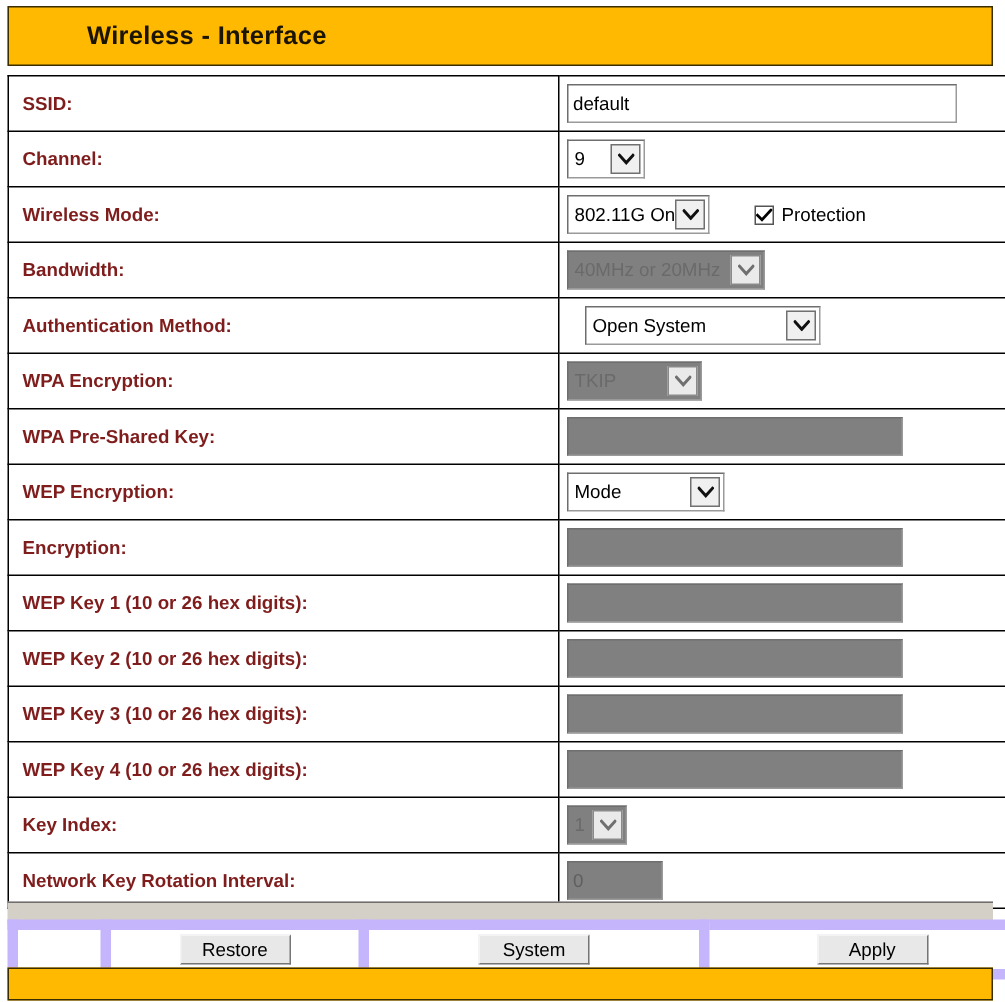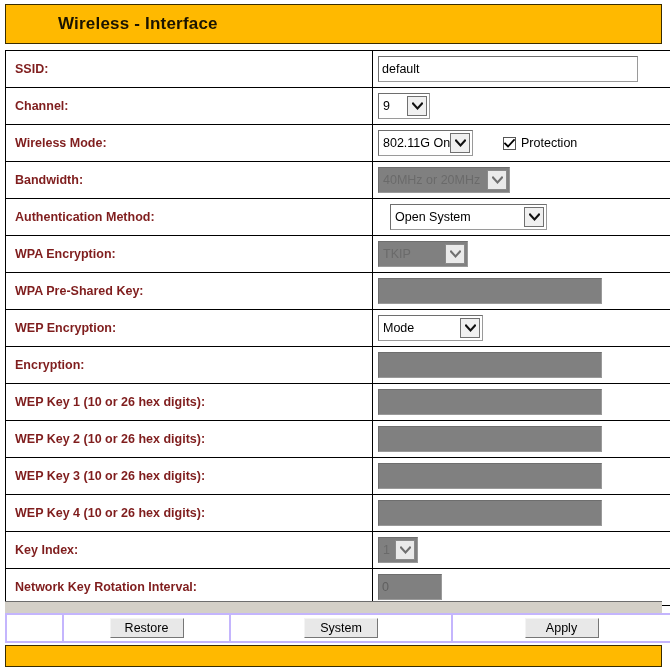--- a/index.html
+++ b/index.html
@@ -196,21 +196,21 @@
   
   .btn-table {
     position: absolute;
     left: 5px;
     top: 613px;
     width: 657px;
     border-collapse: collapse;
     table-layout: fixed;
   }
   .btn-table td {
-    border: 2px solid #c4b5fd;
+    border: 7px solid #c4b5fd;
     height: 26px;
     padding: 0;
     text-align: center;
     vertical-align: middle;
     background: #ffffff;
   }
   .btn {
     display: inline-block;
     min-width: 74px;
     padding: 2px 10px;

